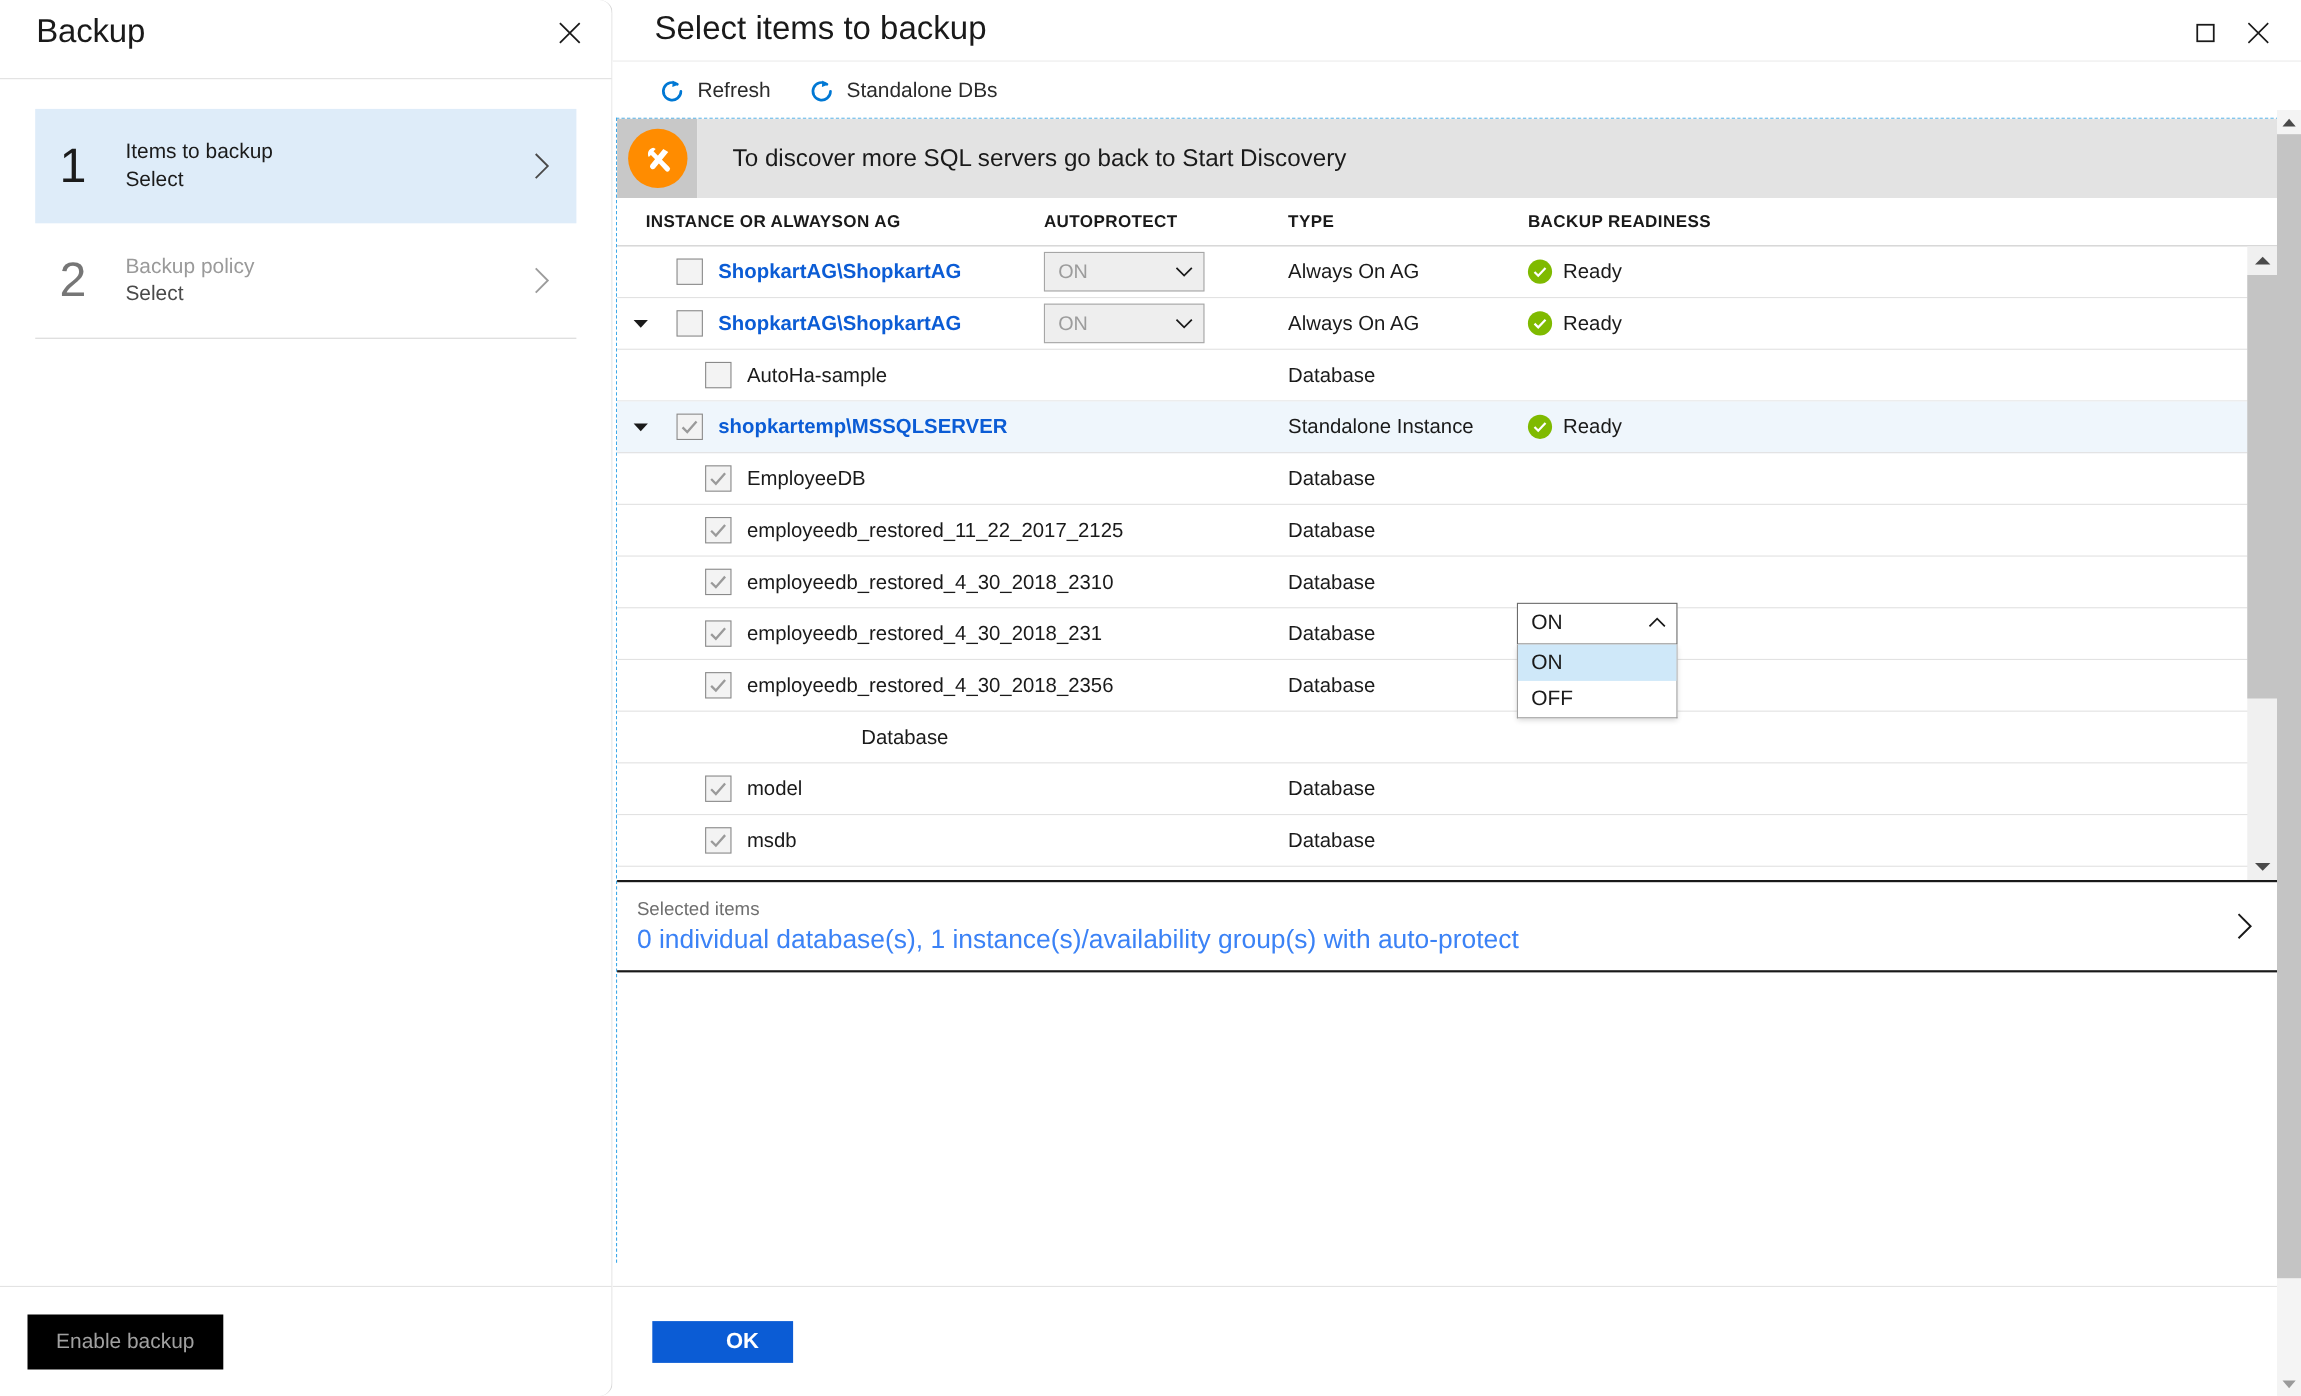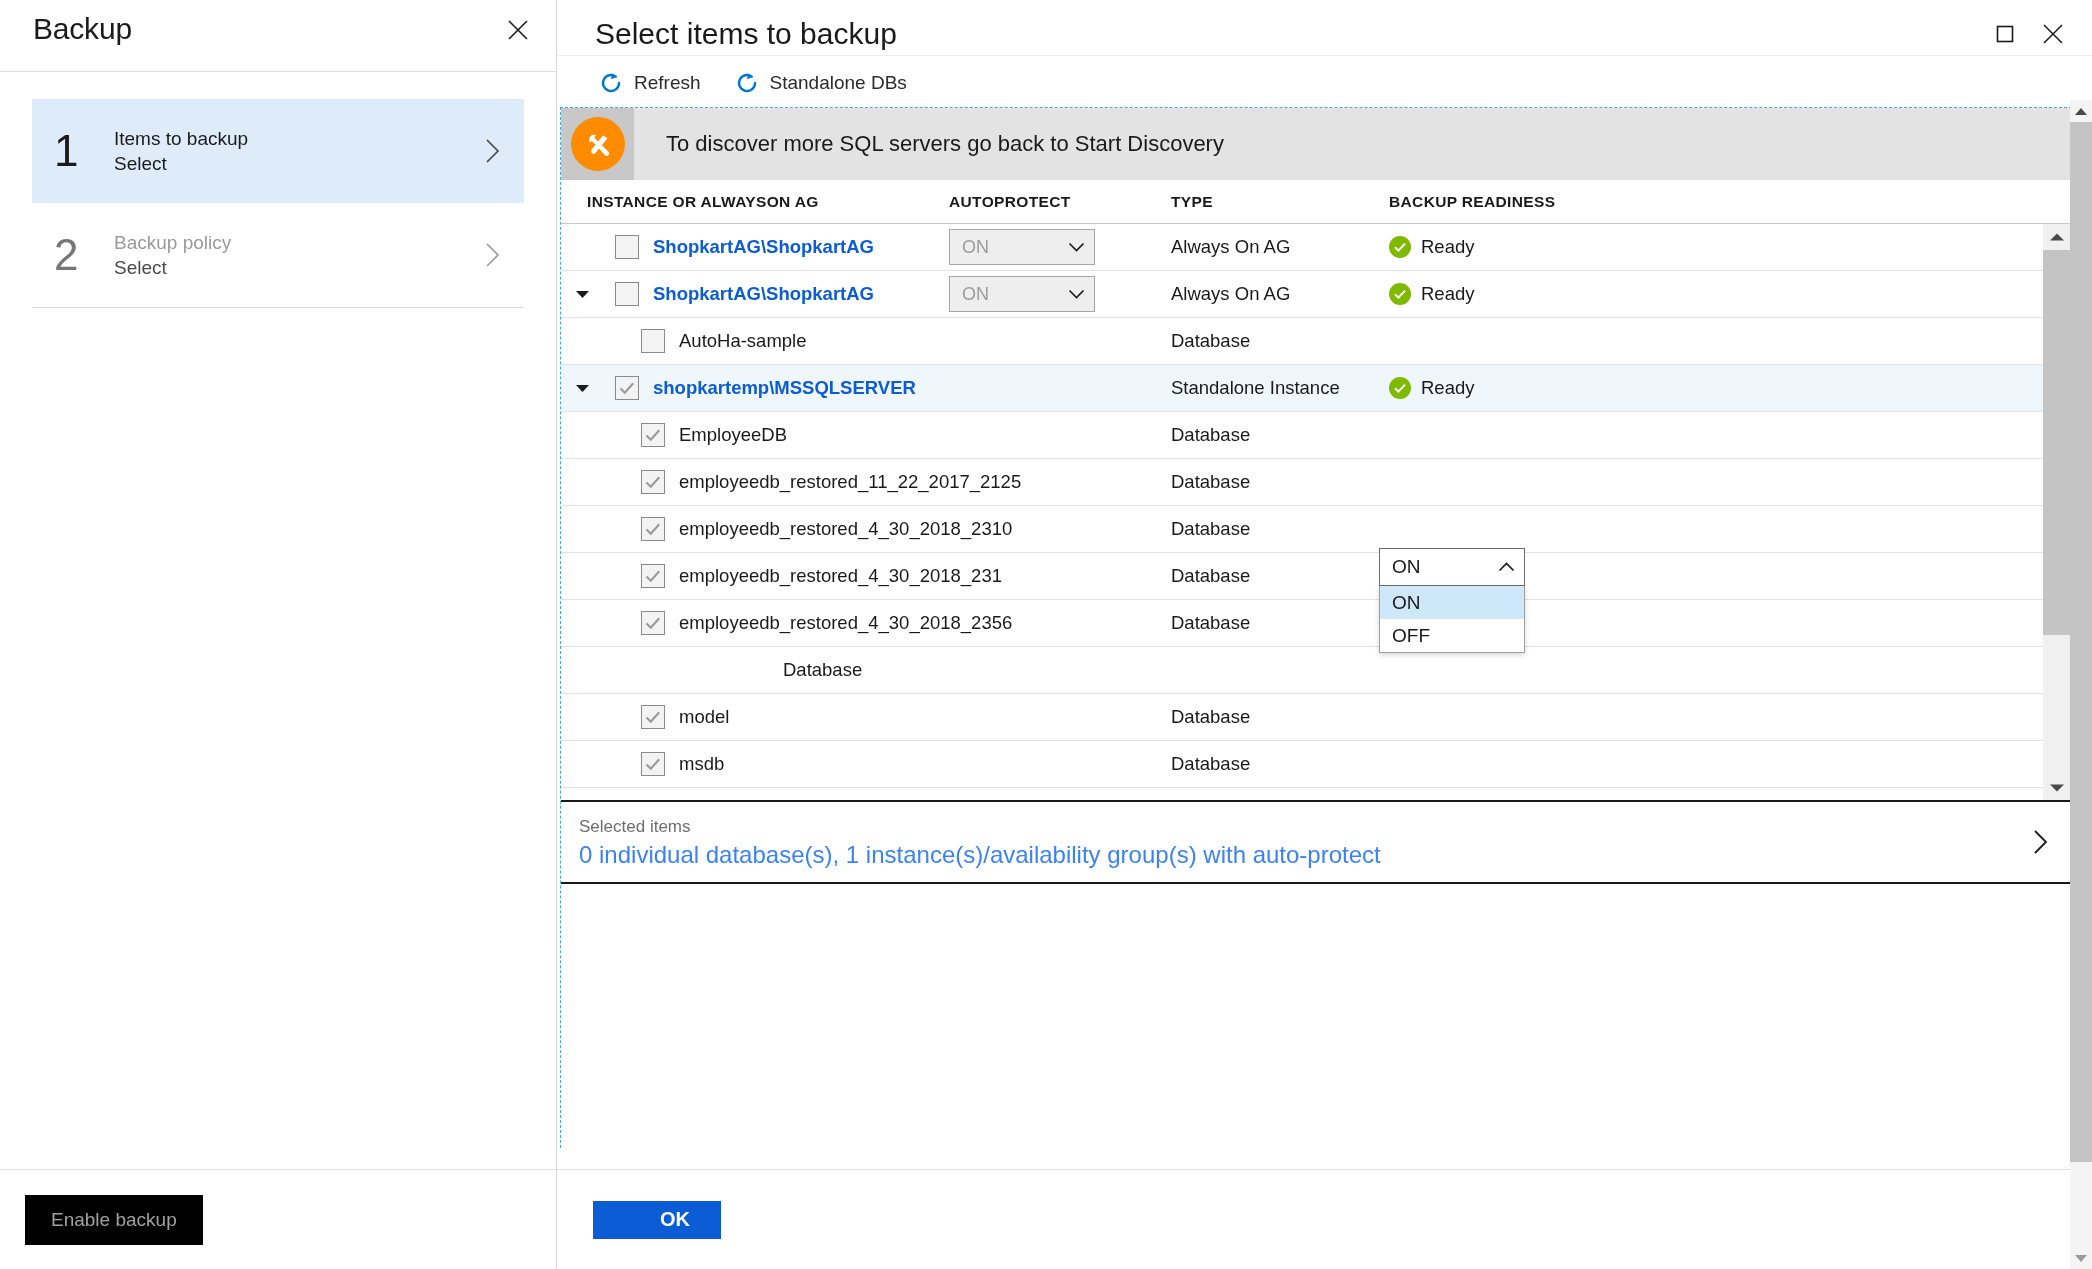--- a/index.html
+++ b/index.html
@@ -9,20 +9,21 @@
     background: #ffffff;
     overflow: hidden;
   }
   .app { position: relative; width: 2092px; height: 1269px; background:#fff; }
 
   
   .left-blade {
     position: absolute; left: 0; top: 0; width: 557px; height: 1269px;
     background: #ffffff;
     border-right: 1px solid #d6d6d6;
+    border-radius: 12px;
   }
   .left-header {
     position: relative; height: 72px;
     border-bottom: 1px solid #e0e0e0;
     display: flex; align-items: flex-start; justify-content: space-between;
     padding: 10px 18px 0 33px;
   }
   .left-title {
     font-size: 30px; font-weight: 400; color: #1a1a1a; letter-spacing: -0.2px;
     line-height: 38px;
@@ -69,21 +70,21 @@
     padding: 14px 26px; cursor: default;
   }
 
   
   .right-blade {
     position: absolute; left: 557px; top: 0; width: 1535px; height: 1269px;
     background: #fff;
   }
   .right-header {
     height: 55px; position: relative;
-    display: flex; align-items: flex-end; justify-content: space-between;
+    display: flex; align-items: flex-start; justify-content: space-between;
     padding: 5px 18px 0 38px;
   }
   .right-title { font-size: 30px; color: #1a1a1a; line-height: 42px; }
   .winctrls { display: flex; align-items: center; gap: 6px; padding-top: 4px; }
   .winbtn {
     width: 42px; height: 42px; display:flex; align-items:center; justify-content:center;
     color:#1a1a1a; cursor:pointer;
   }
 
   .cmdbar {

